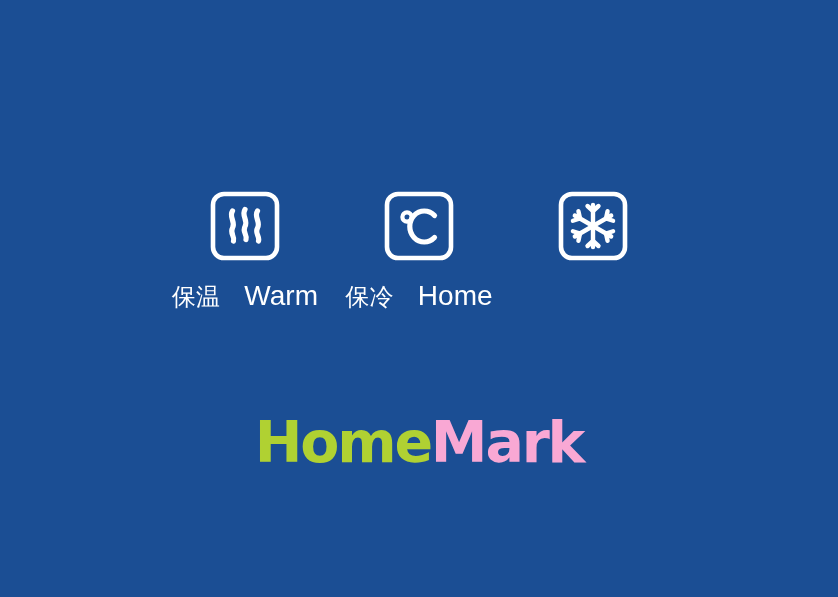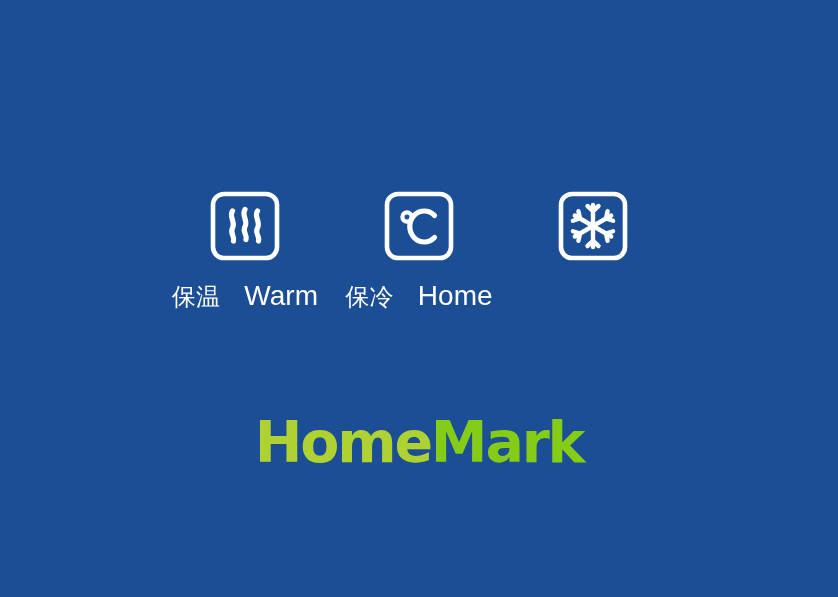--- a/index.html
+++ b/index.html
@@ -81,21 +81,21 @@
   }
   .logo-text {
     display: inline-block;
     font-family: "DejaVu Sans", "Liberation Sans", sans-serif;
     font-size: 57px;
     font-weight: 700;
     letter-spacing: -2.2px;
     line-height: 1;
   }
   .logo-home { color: #b0d132; }
-  .logo-mark { color: #84cc16; }
+  .logo-mark { color: #f9a8d4; }
 </style>
 </head>
 <body>
 
 <div class="page">
 
   <div class="features">
 
     <div class="feature">
       <svg class="feature-icon" viewBox="0 0 72 72">

